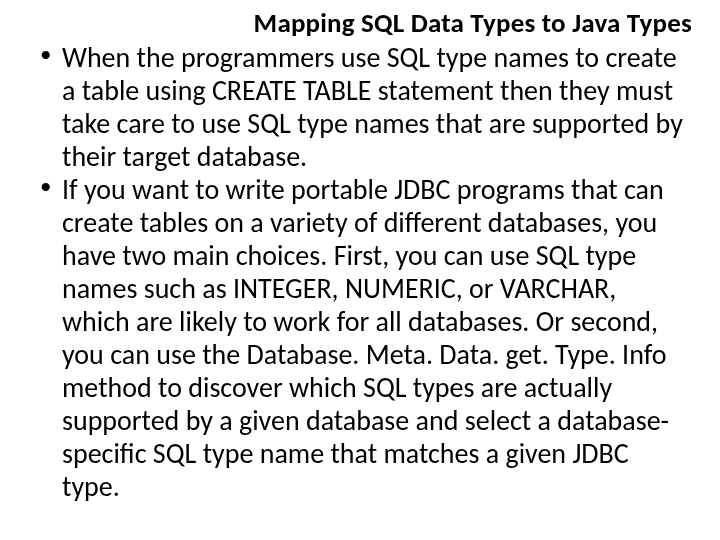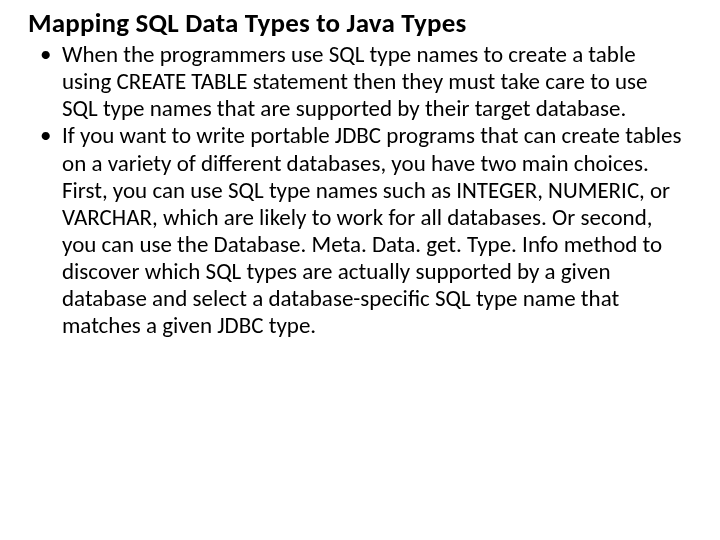--- a/index.html
+++ b/index.html
@@ -11,34 +11,34 @@
     font-family: Calibri, "Segoe UI", Arial, sans-serif;
     color: #000000;
   }
   .slide {
     box-sizing: border-box;
     width: 720px;
     height: 540px;
     padding: 6px 28px 20px 28px;
   }
   .title {
-    text-align: left;
+    text-align: right;
     font-size: 27px;
     font-weight: 700;
     margin: 0 0 2px 0;
     letter-spacing: 0.2px;
   }
   ul.bullets {
     margin: 0;
     padding: 0 8px 0 34px;
     list-style: none;
   }
   ul.bullets > li {
     position: relative;
-    font-size: 23px;
+    font-size: 28px;
     line-height: 1.18;
     margin: 0;
     padding: 0 0 0 0;
   }
   ul.bullets > li::before {
     content: "•";
     position: absolute;
     left: -22px;
     top: 0;
     font-size: 23px;

